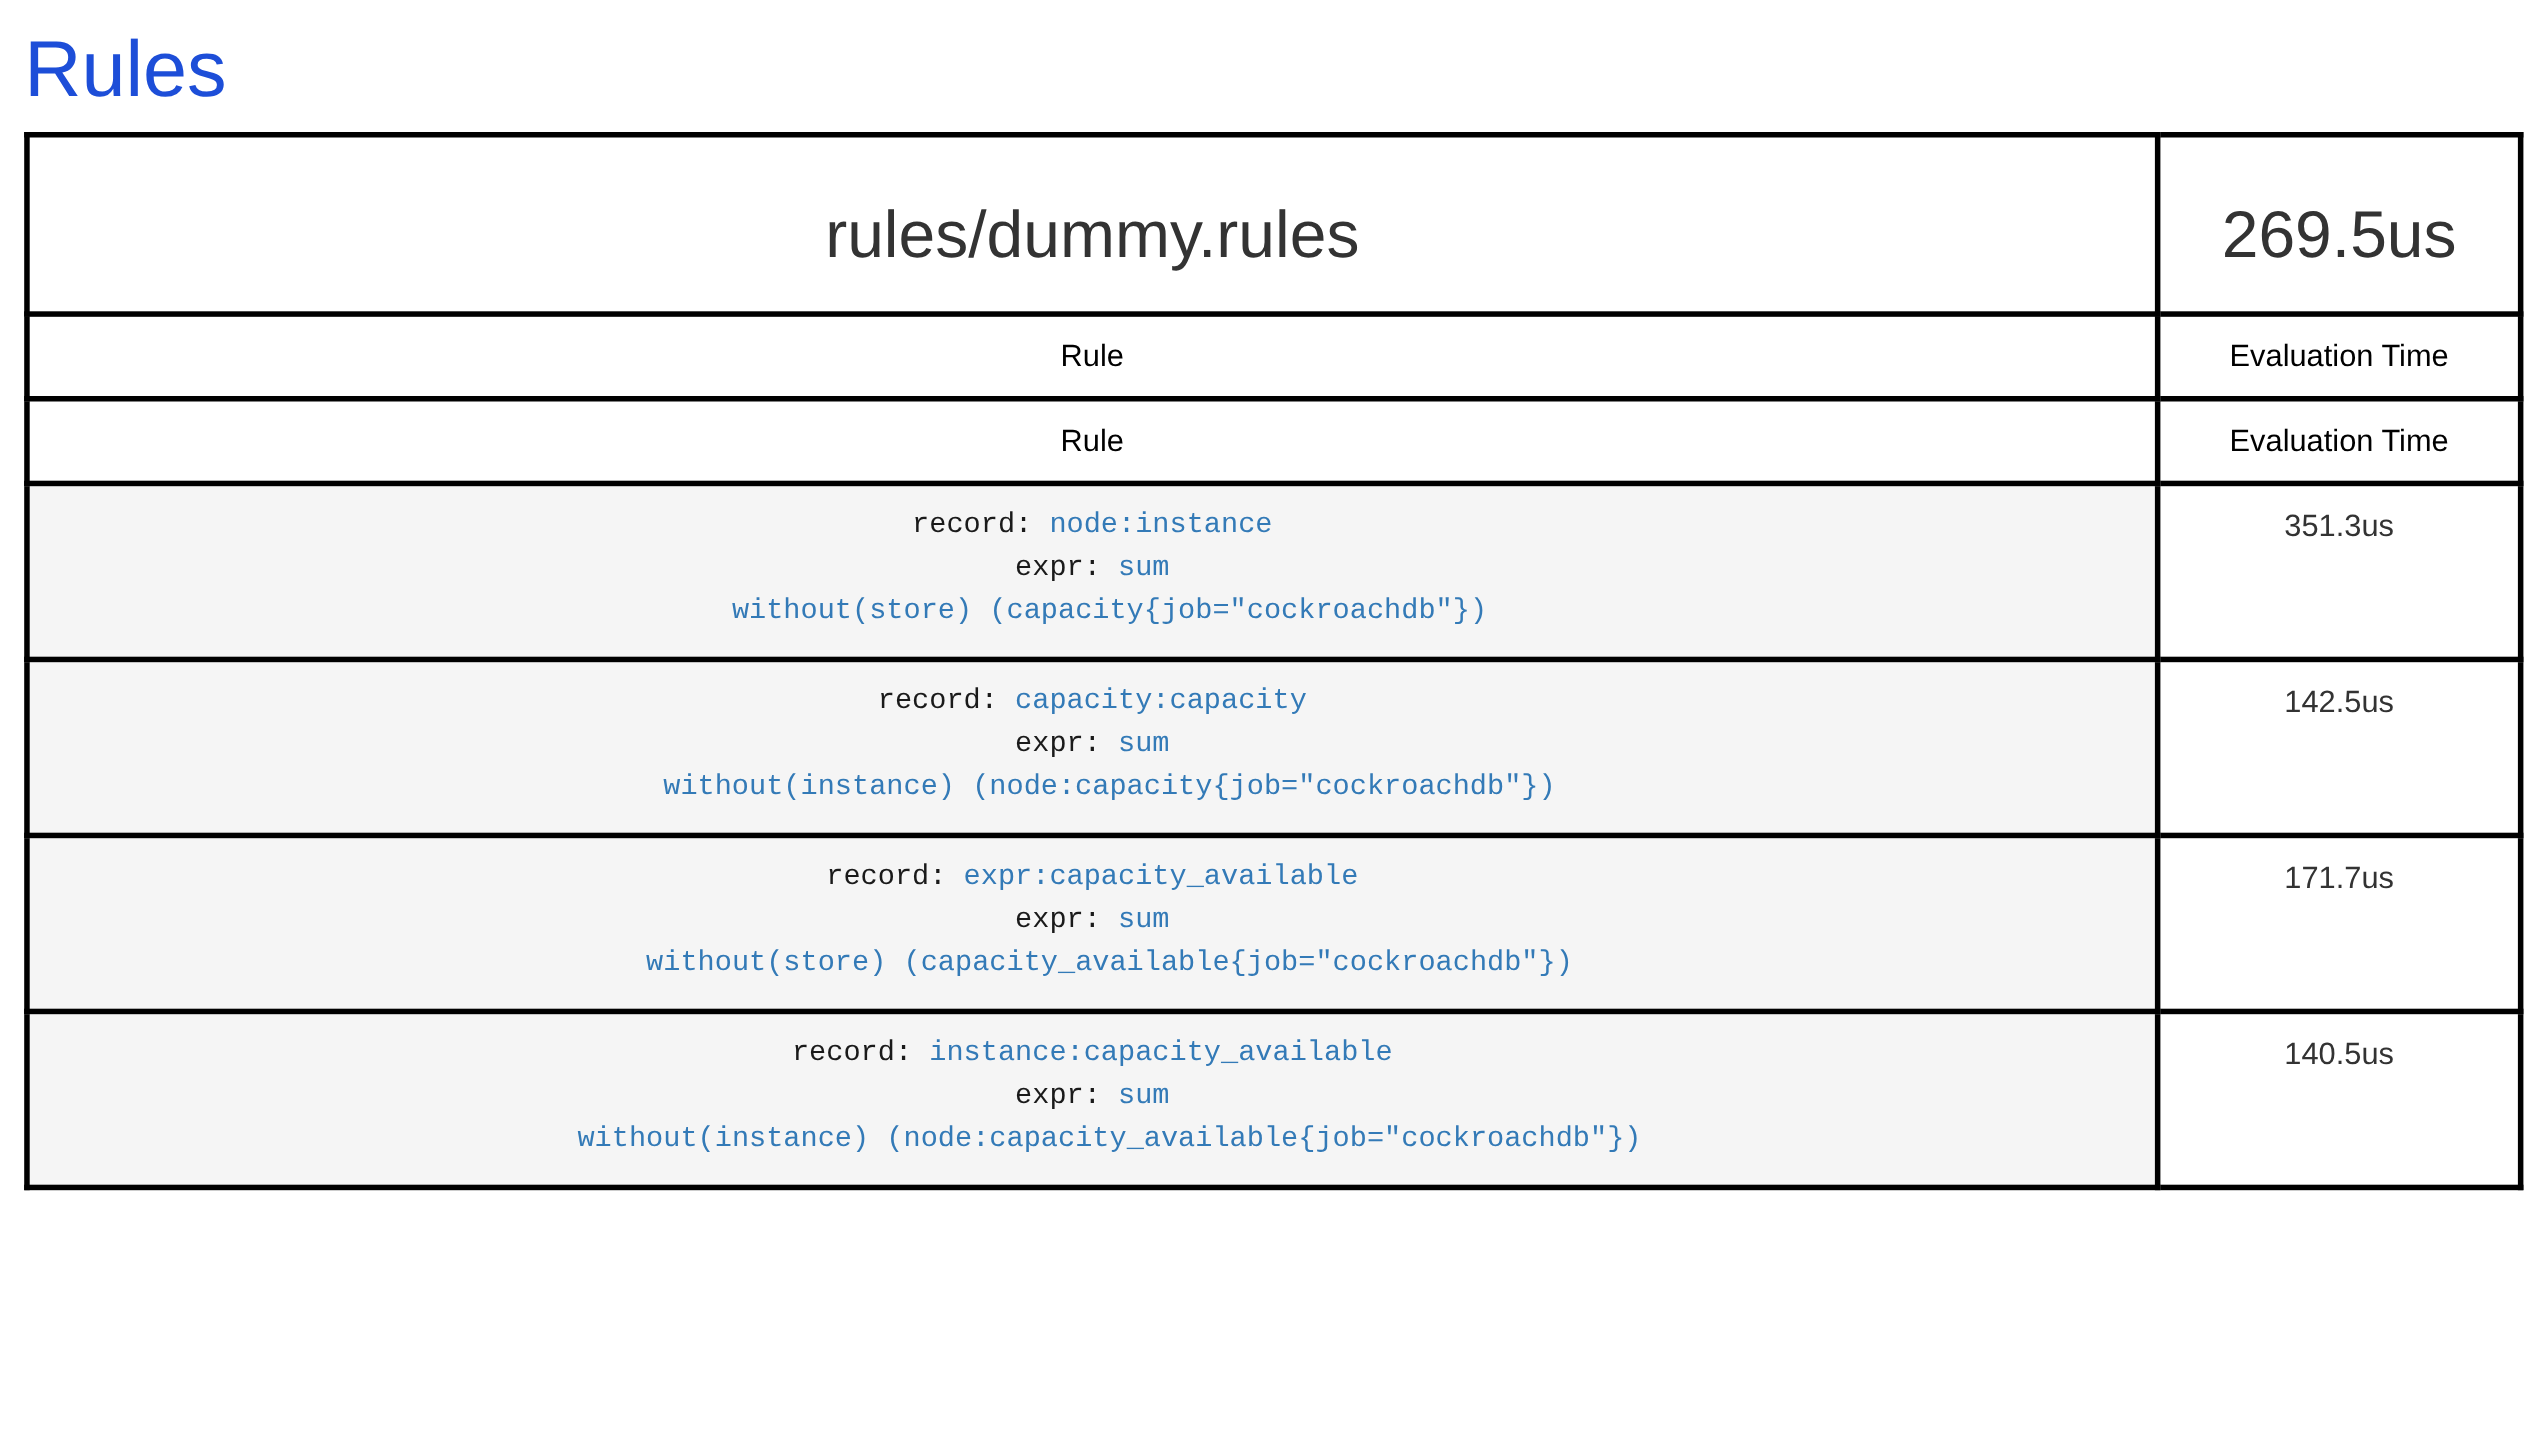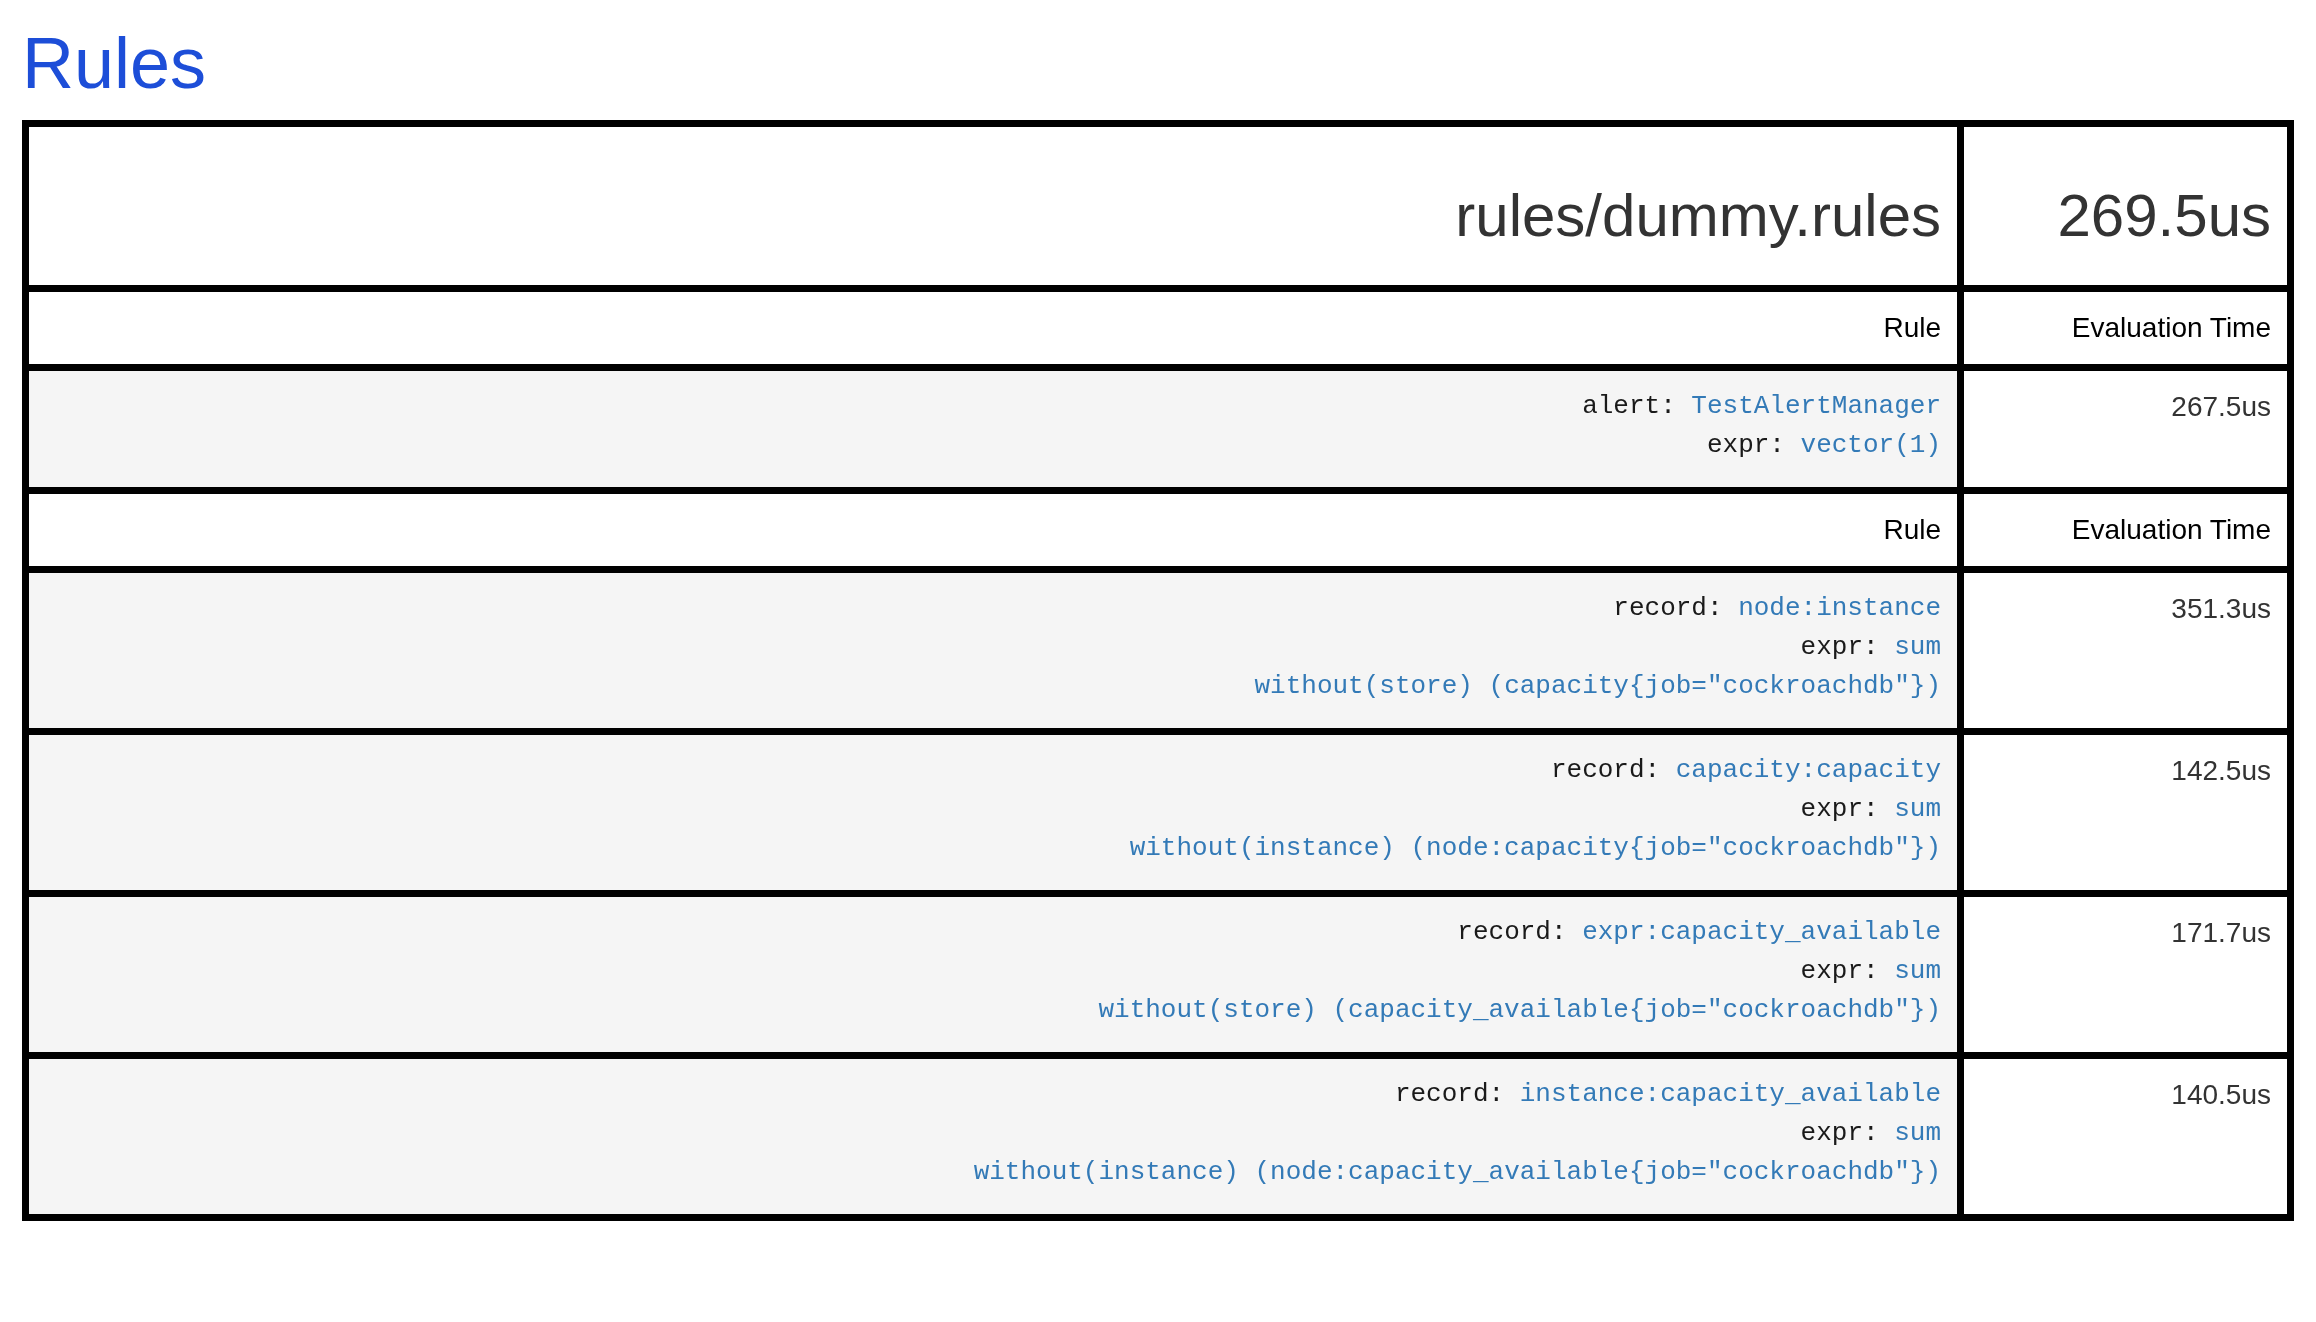--- a/index.html
+++ b/index.html
@@ -25,23 +25,23 @@
     color: #1d4ed8;
     margin: 24px 0 18px 0;
   }
   table.rules-table {
     width: 100%;
     border-collapse: collapse;
     table-layout: fixed;
   }
   table.rules-table td,
   table.rules-table th {
-    border: 7px solid #000000;
+    border: 5px solid #000000;
     vertical-align: top;
-    text-align: right;
+    text-align: center;
     padding: 16px;
     font-size: 28px;
     line-height: 40px;
   }
   col.rule-col  { width: auto; }
   col.time-col  { width: 330px; }
 
   
   td.group-cell h2 {
     font-size: 60px;
@@ -103,29 +103,20 @@
           <h2>rules/dummy.rules</h2>
         </td>
         <td class="group-cell">
           <h2>269.5us</h2>
         </td>
       </tr>
       <tr>
         <th class="col-header">Rule</th>
         <th class="col-header">Evaluation Time</th>
       </tr>
-      <tr>
-        <td class="rule-cell">
-          <div class="code">
-            <div class="code-line"><span class="code-key">alert:</span><a class="code-link">TestAlertManager</a></div>
-            <div class="code-line"><span class="code-key">expr:</span><a class="code-link">vector(1)</a></div>
-          </div>
-        </td>
-        <td class="time-cell">267.5us</td>
-      </tr>
 
       <tr>
         <th class="col-header">Rule</th>
         <th class="col-header">Evaluation Time</th>
       </tr>
       <tr>
         <td class="rule-cell">
           <div class="code">
             <div class="code-line"><span class="code-key">record:</span><a class="code-link">node:instance</a></div>
             <div class="code-line"><span class="code-key">expr:</span><a class="code-link">sum

